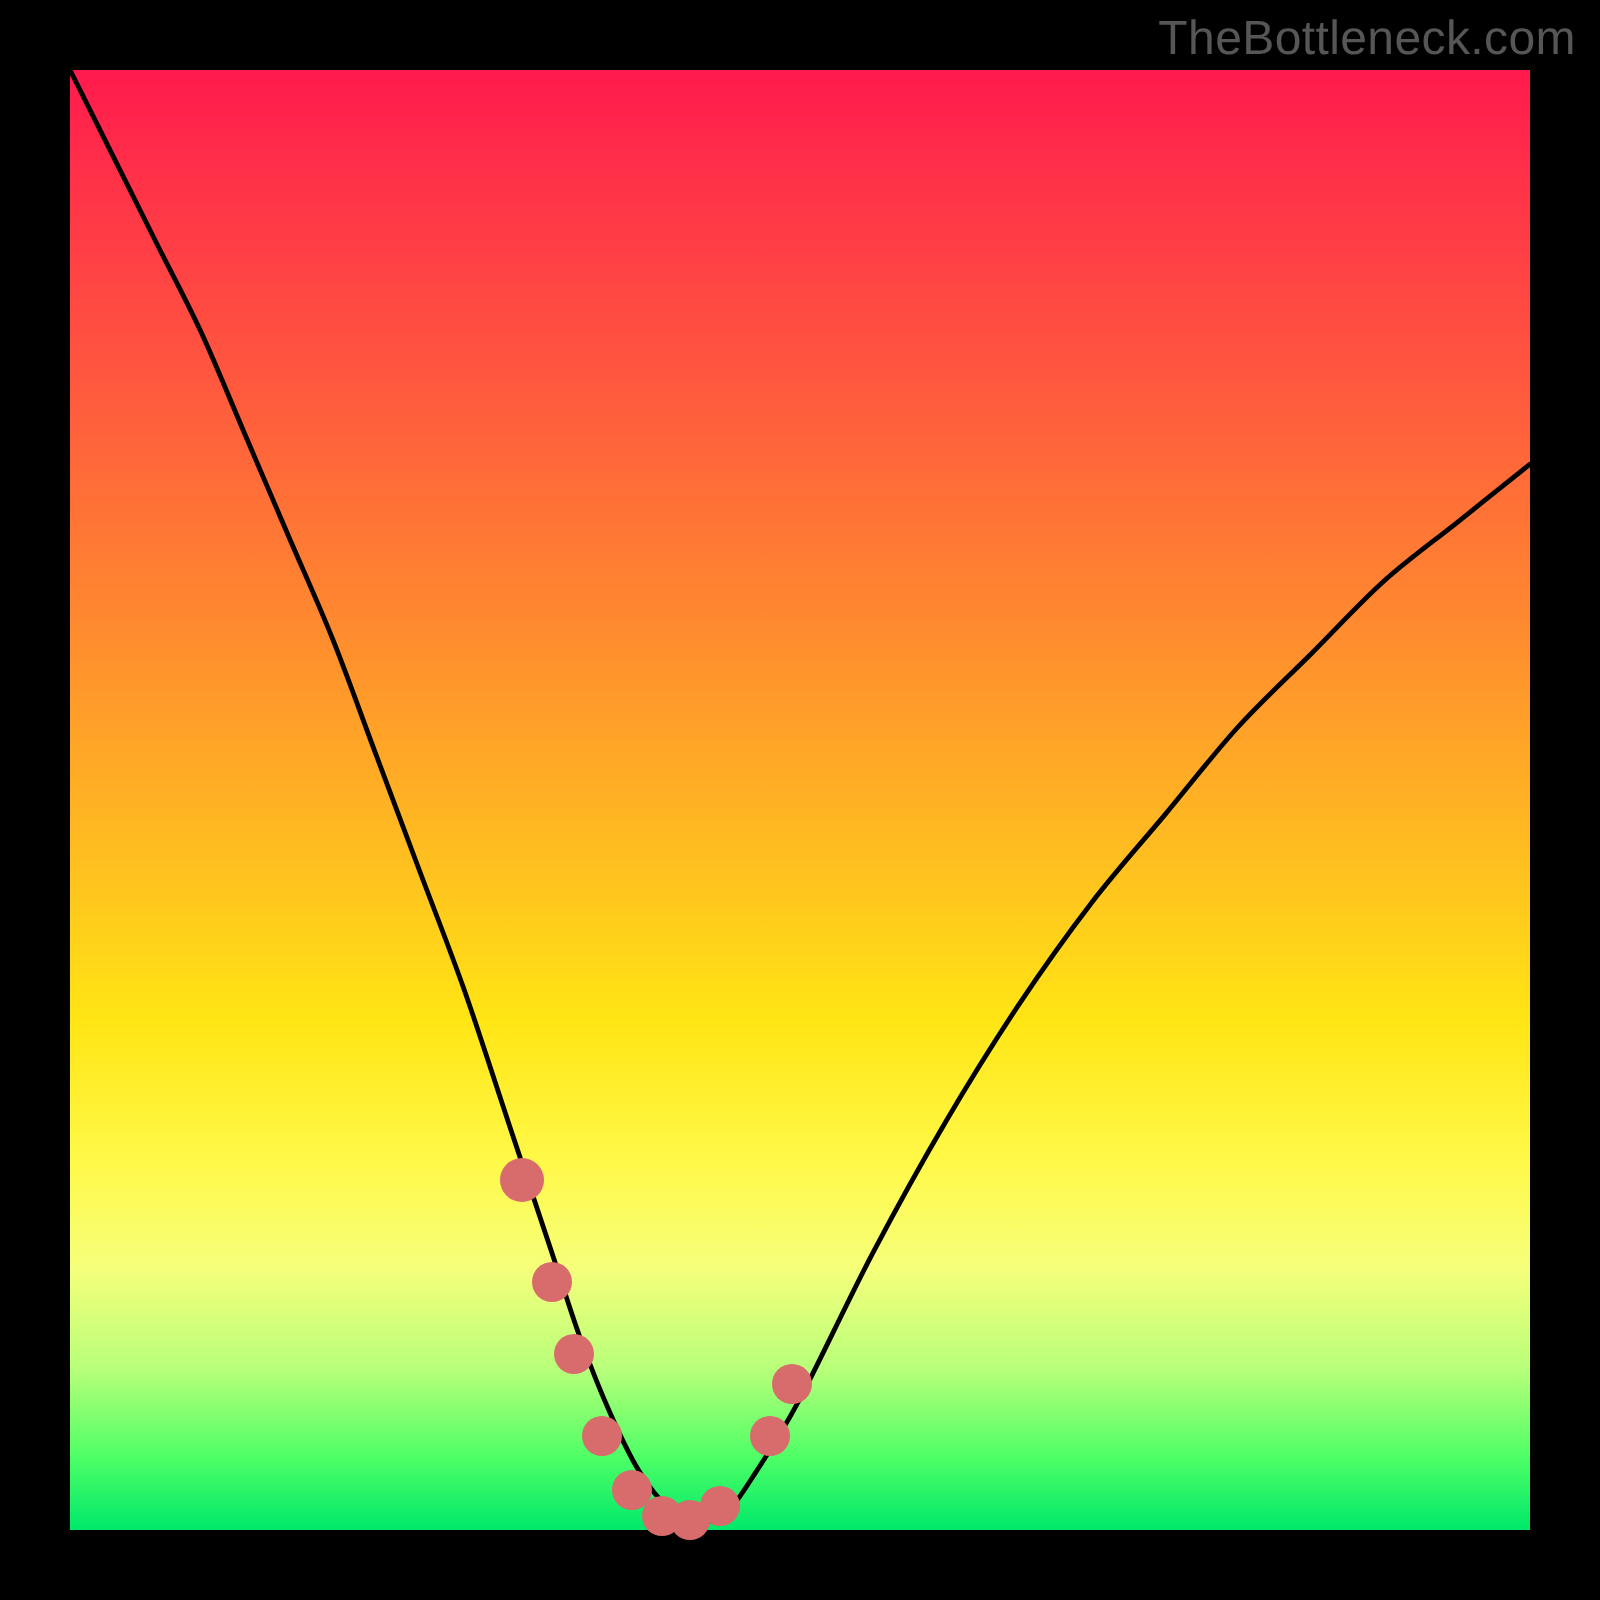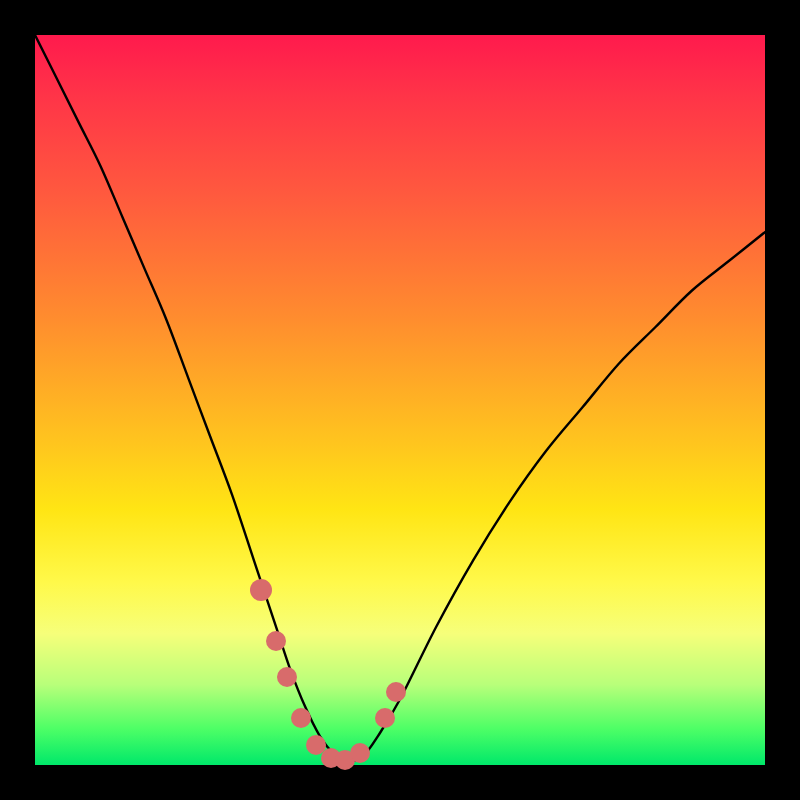--- a/index.html
+++ b/index.html
@@ -53,20 +53,21 @@
     border-radius: 50%;
     background: #d86b6b;
     z-index: 20;
     transform: translate(-50%, -50%);
   }
 </style>
 </head>
 <body>
 <div class="stage">
 
+  <div class="watermark">TheBottleneck.com</div>
 
   <div class="plot-area">
     <svg class="curve" viewBox="0 0 730 730" preserveAspectRatio="none">
       <path id="curve-path" fill="none" stroke="#000000" stroke-width="2.4" stroke-linecap="round" stroke-linejoin="round" d="M 0.00 0.00 C 3.65 7.30, 14.60 29.20, 21.90 43.80 C 29.20 58.40, 36.50 73.00, 43.80 87.60 C 51.10 102.20, 58.40 115.58, 65.70 131.40 C 73.00 147.22, 80.30 165.47, 87.60 182.50 C 94.90 199.53, 102.20 216.57, 109.50 233.60 C 116.80 250.63, 124.10 266.45, 131.40 284.70 C 138.70 302.95, 146.00 323.63, 153.30 343.10 C 160.60 362.57, 167.90 382.03, 175.20 401.50 C 182.50 420.97, 189.80 439.22, 197.10 459.90 C 204.40 480.58, 211.70 503.70, 219.00 525.60 C 226.30 547.50, 234.82 573.05, 240.90 591.30 C 246.98 609.55, 250.63 621.72, 255.50 635.10 C 260.37 648.48, 265.23 660.65, 270.10 671.60 C 274.97 682.55, 279.83 692.89, 284.70 700.80 C 289.57 708.71, 294.43 714.79, 299.30 719.05 C 304.17 723.31, 309.03 726.11, 313.90 726.35 C 318.77 726.59, 323.63 724.77, 328.50 720.51 C 333.37 716.25, 337.02 710.17, 343.10 700.80 C 349.18 691.43, 355.27 682.55, 365.00 664.30 C 374.73 646.05, 389.33 614.42, 401.50 591.30 C 413.67 568.18, 425.83 546.28, 438.00 525.60 C 450.17 504.92, 462.33 485.45, 474.50 467.20 C 486.67 448.95, 498.83 431.92, 511.00 416.10 C 523.17 400.28, 535.33 386.90, 547.50 372.30 C 559.67 357.70, 571.83 341.88, 584.00 328.50 C 596.17 315.12, 608.33 304.17, 620.50 292.00 C 632.67 279.83, 644.83 266.45, 657.00 255.50 C 669.17 244.55, 681.33 236.03, 693.50 226.30 C 705.67 216.57, 723.92 201.97, 730.00 197.10"></path>
     </svg>
     <div id="markers-layer">
         <div class="marker" style="width: 22px; height: 22px; left: 226.3px; top: 554.8px;"></div>
         <div class="marker" style="width: 20px; height: 20px; left: 240.9px; top: 605.9px;"></div>
         <div class="marker" style="width: 20px; height: 20px; left: 251.85px; top: 642.4px;"></div>
         <div class="marker" style="width: 20px; height: 20px; left: 266.45px; top: 682.55px;"></div>

